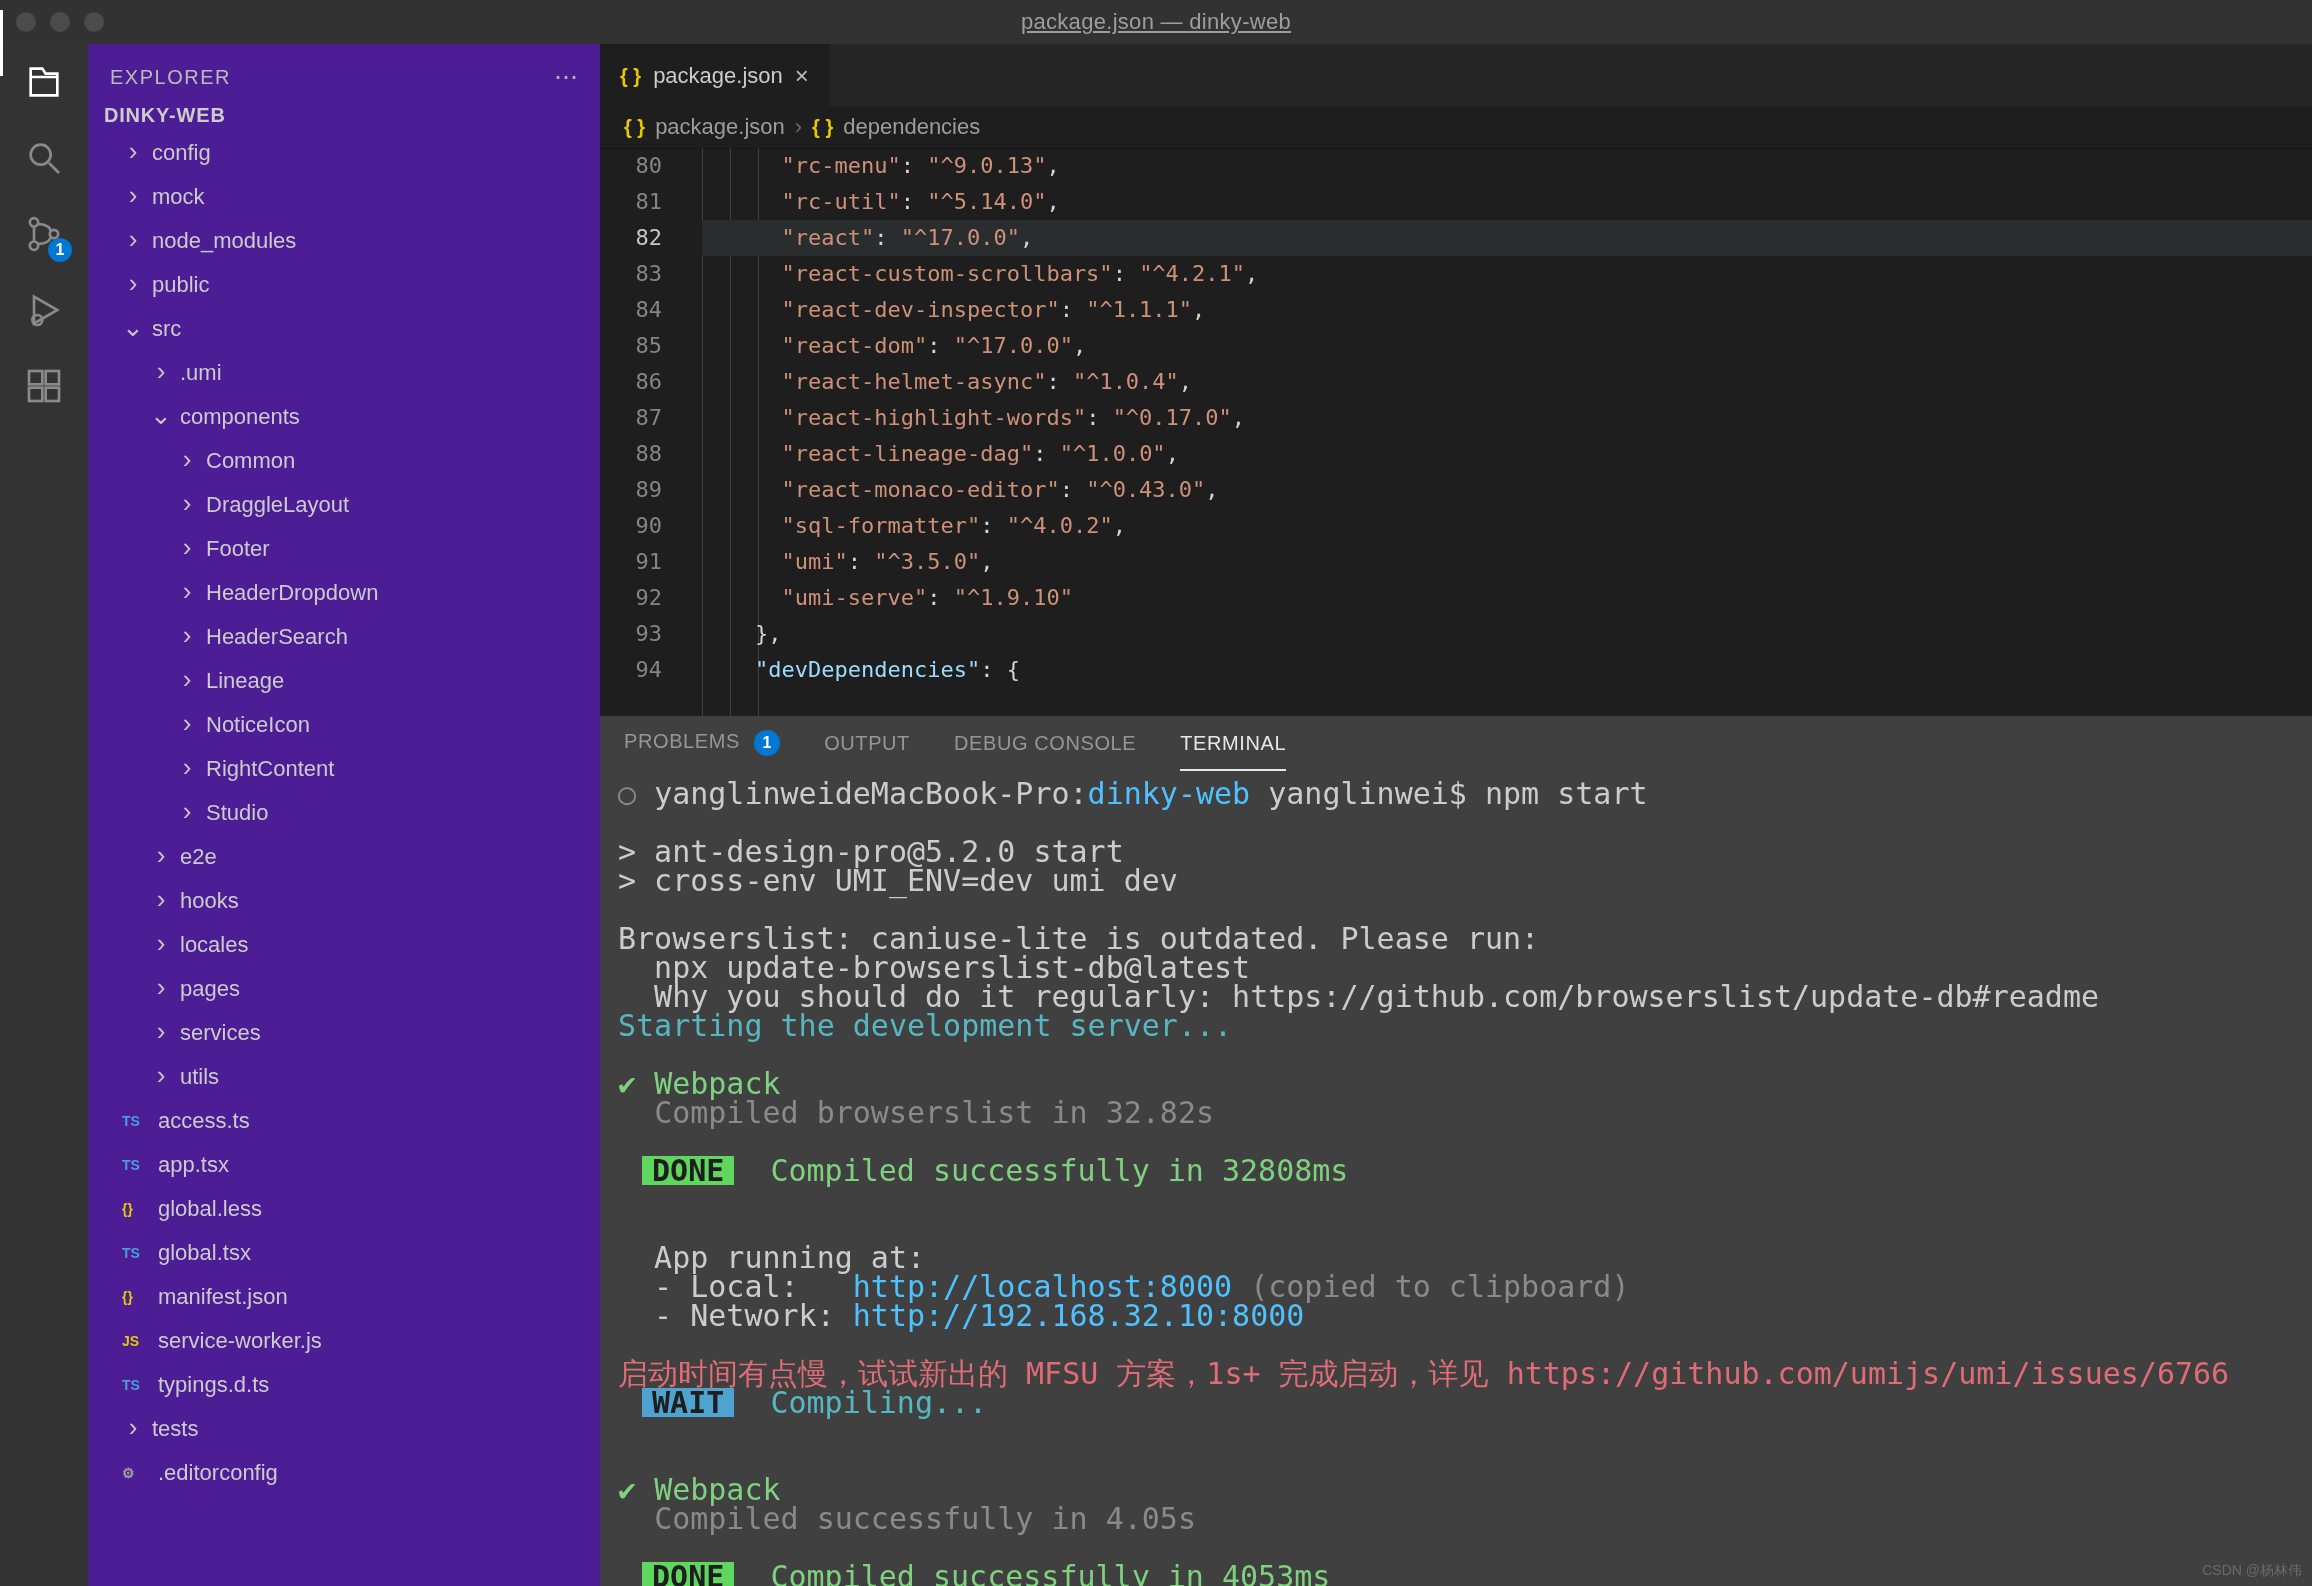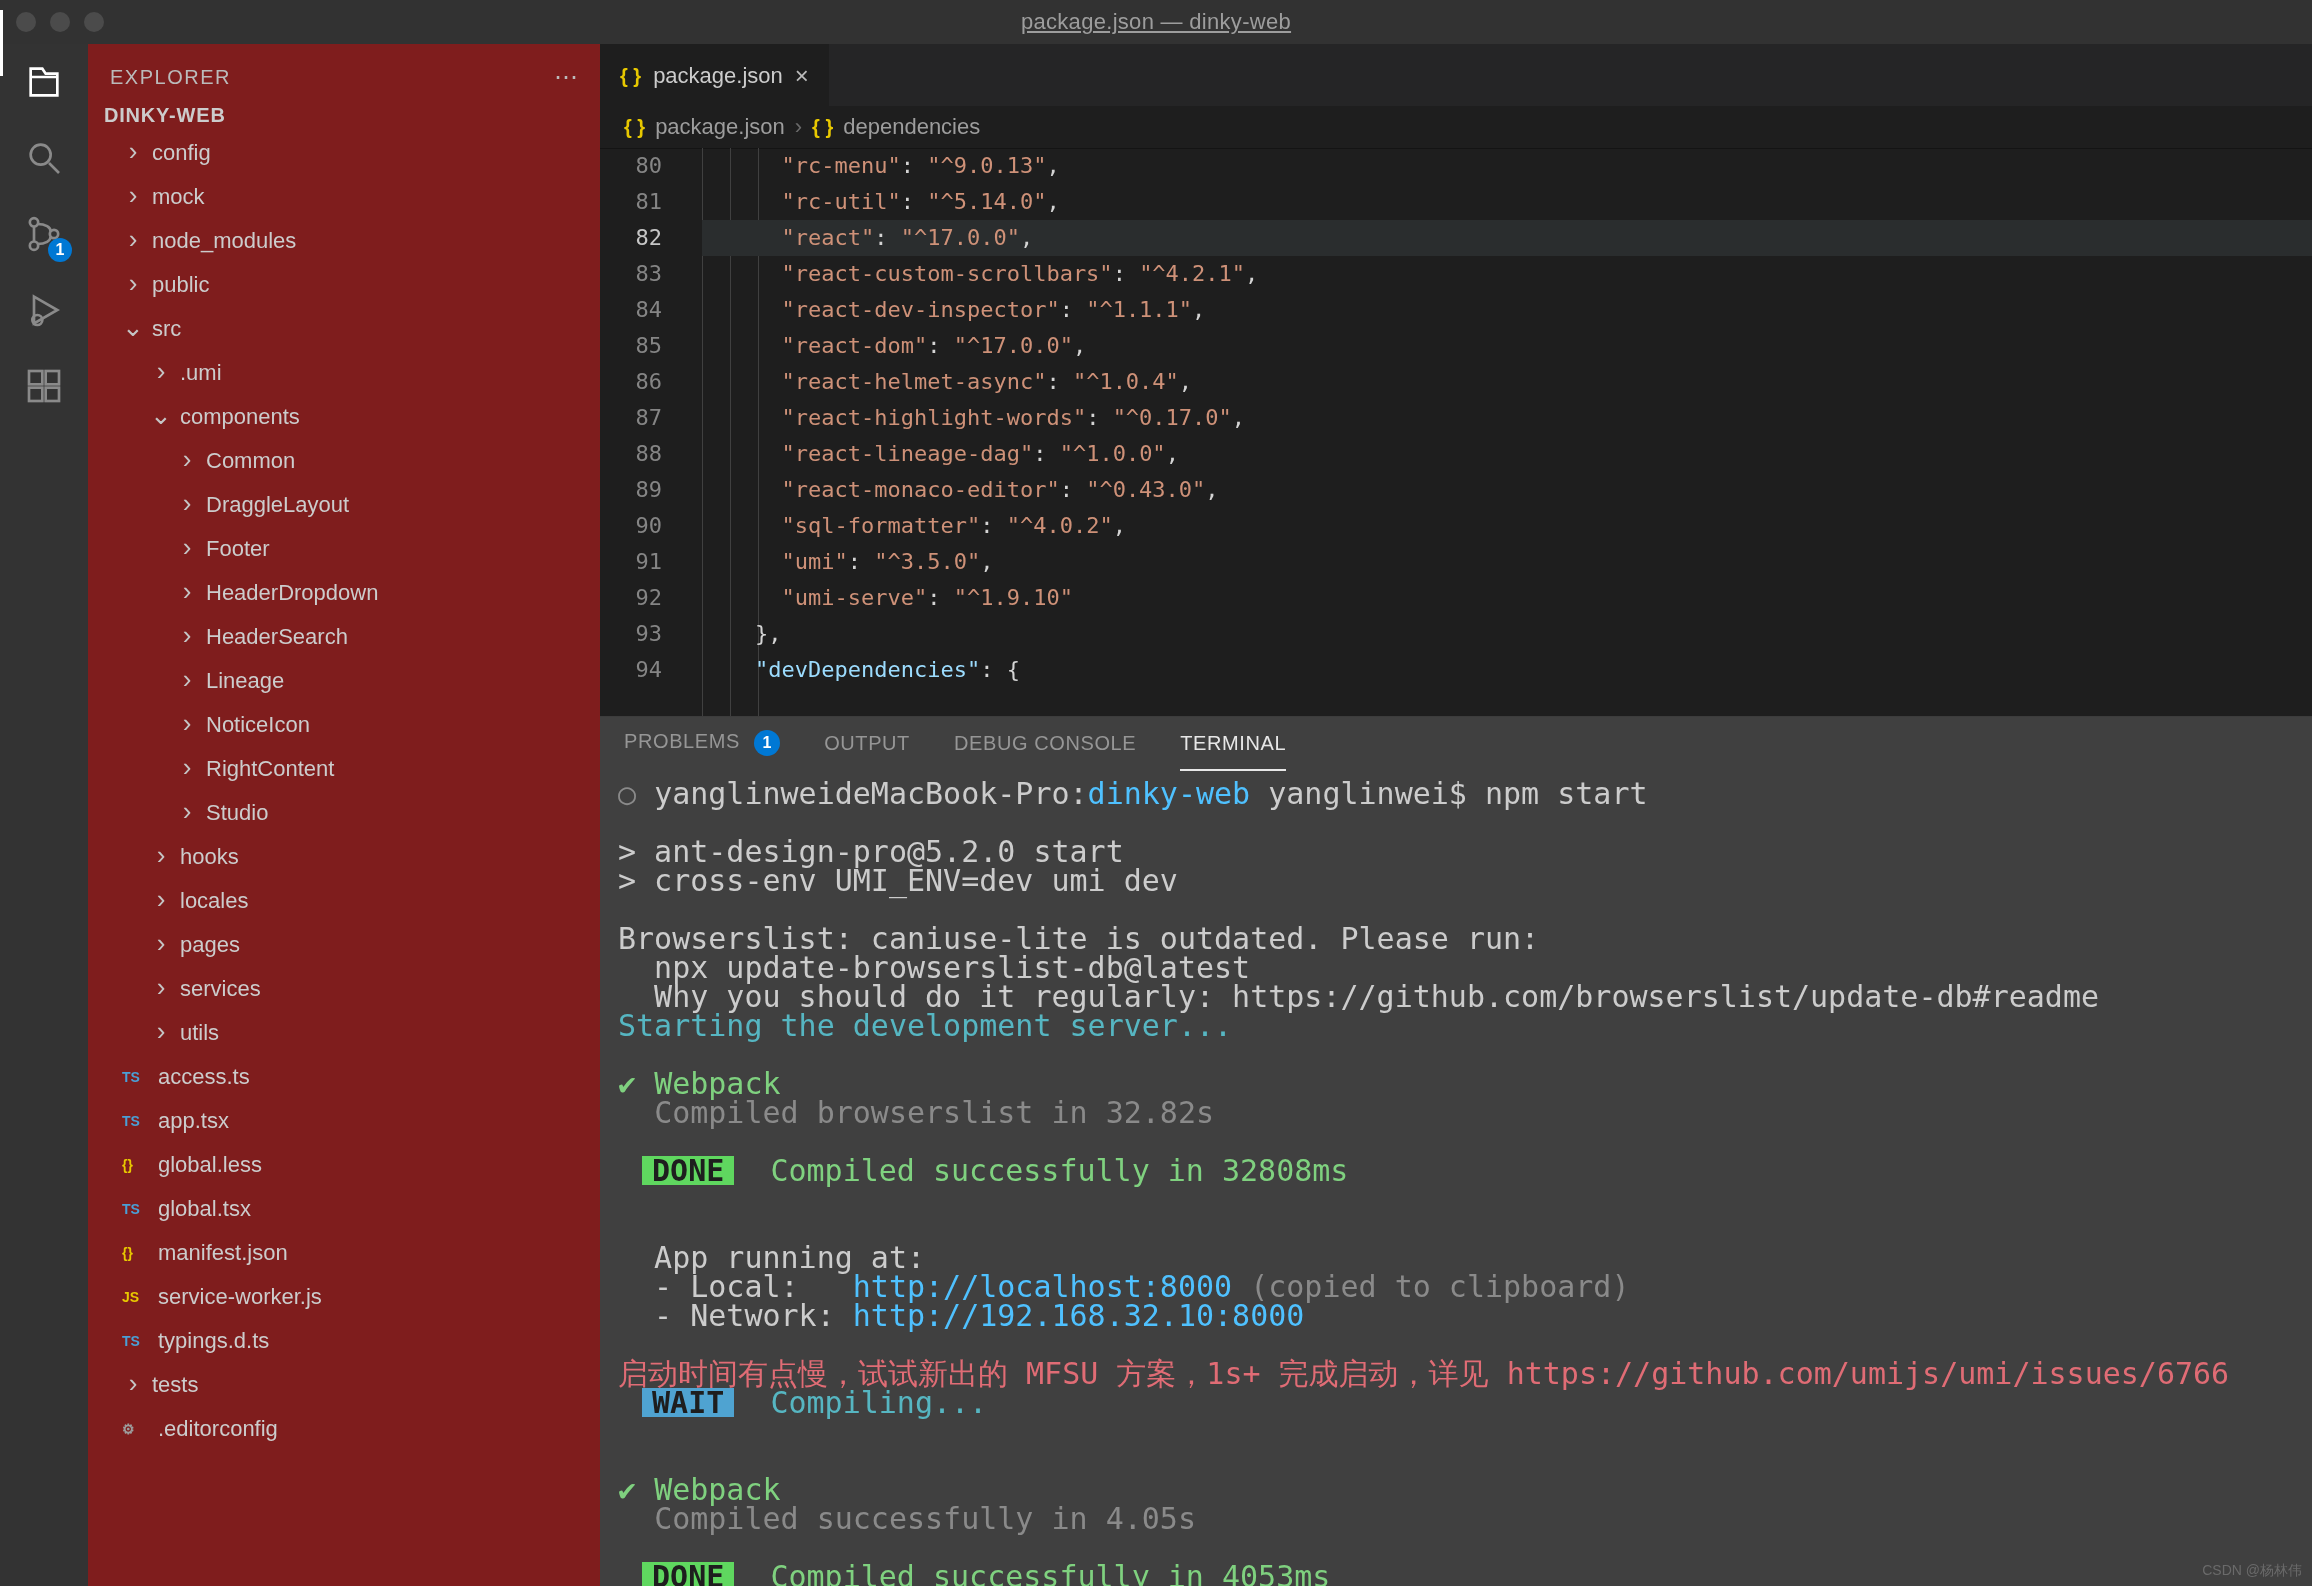--- a/index.html
+++ b/index.html
@@ -51,21 +51,21 @@
   position: absolute; left: 0; top: 10px; width: 3px; height: 66px; background: #fff;
 }
 .badge-small {
   position: absolute; right: -6px; bottom: -6px; background: #0078d4; color: #fff;
   font-size: 16px; min-width: 24px; height: 24px; border-radius: 12px;
   display: flex; align-items: center; justify-content: center; font-weight: 600;
 }
 
 
 .sidebar {
-  width: 512px; background: #7f1d1d; display: flex; flex-direction: column;
+  width: 512px; background: #4c1d95; display: flex; flex-direction: column;
 }
 .sidebar-header {
   display: flex; align-items: center; justify-content: space-between;
   padding: 16px 22px 6px 22px; height: 56px;
 }
 .sidebar-title { color: #bbbbbb; font-size: 20px; letter-spacing: 1.5px; }
 .sidebar-actions { color: #bbbbbb; font-size: 24px; }
 .project-header {
   display: flex; align-items: center; padding: 4px 2px 4px 10px; gap: 6px;
   font-size: 20px; font-weight: 700; color: #cccccc; letter-spacing: .8px;
@@ -277,20 +277,24 @@
           <span class="chev right"></span>
           <span>NoticeIcon</span>
         </div>
         <div class="tree-item depth3">
           <span class="chev right"></span>
           <span>RightContent</span>
         </div>
         <div class="tree-item depth3">
           <span class="chev right"></span>
           <span>Studio</span>
+        </div>
+        <div class="tree-item depth2">
+          <span class="chev right"></span>
+          <span>e2e</span>
         </div>
         <div class="tree-item depth2">
           <span class="chev right"></span>
           <span>hooks</span>
         </div>
         <div class="tree-item depth2">
           <span class="chev right"></span>
           <span>locales</span>
         </div>
         <div class="tree-item depth2">

